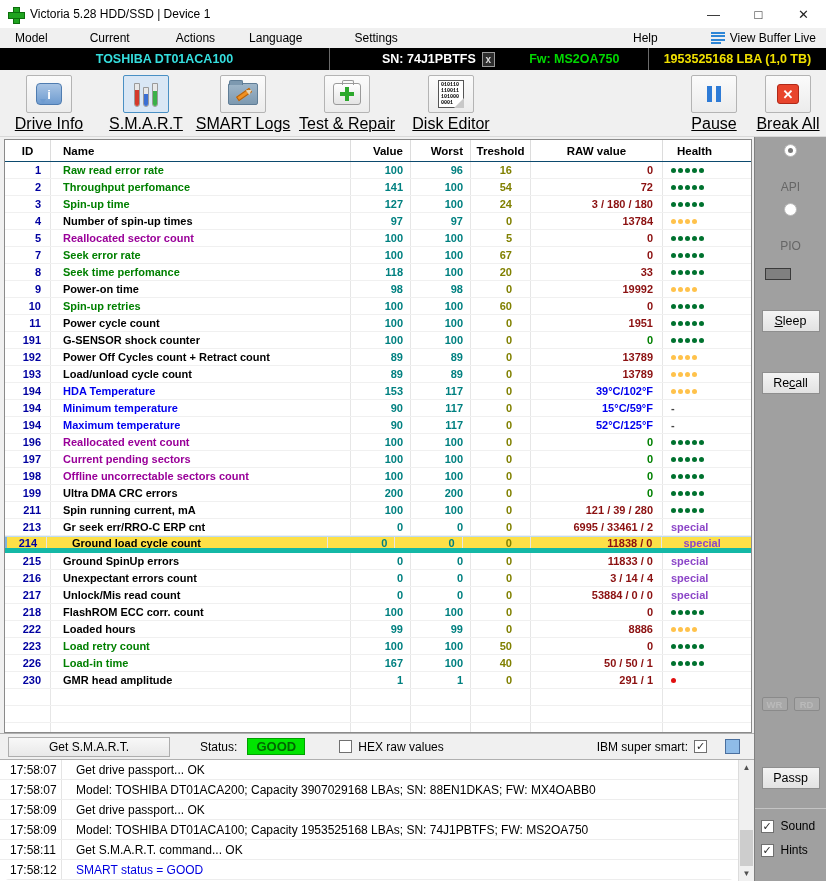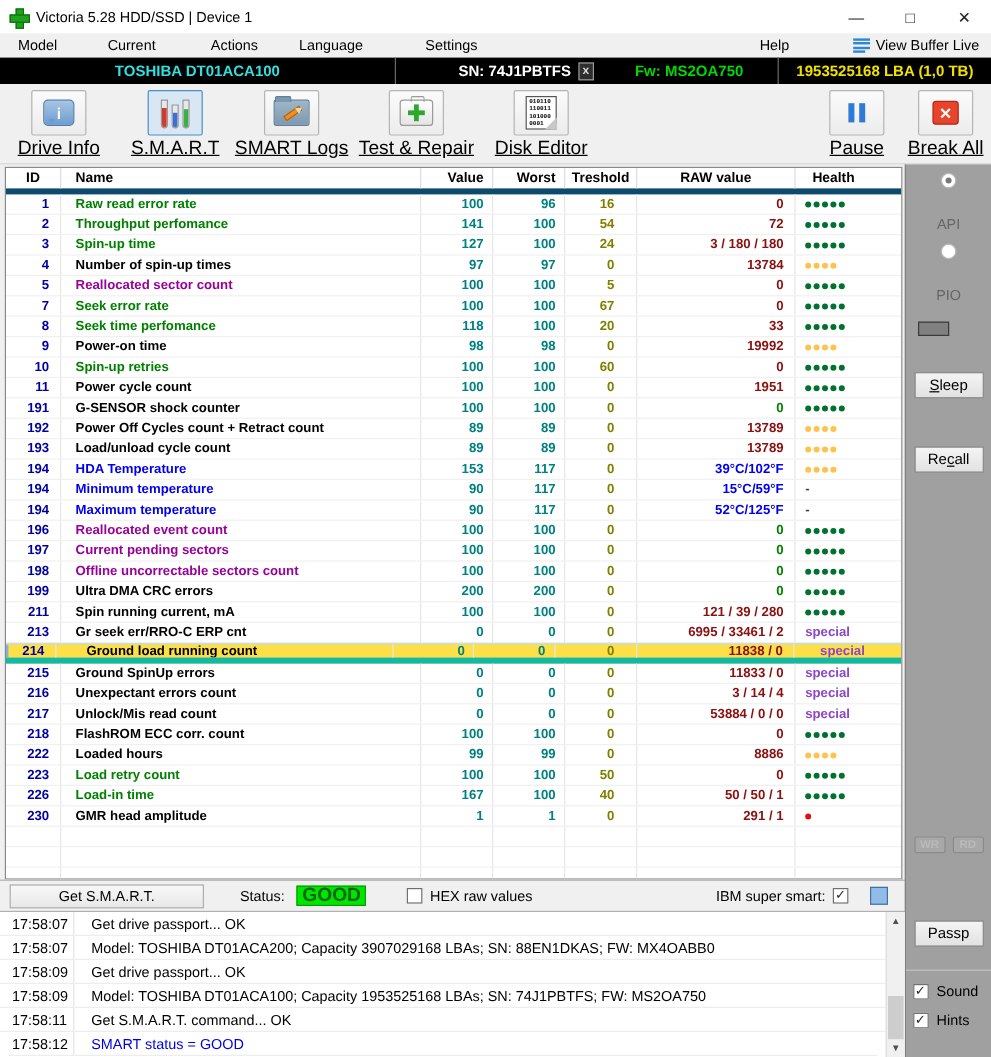--- a/index.html
+++ b/index.html
@@ -69,21 +69,21 @@
   .pause-glyph i { width:5px; height:16px; background:#2e7bd6; display:block; }
   .break-glyph { width:22px; height:20px; background:#e8442c; border:1px solid #b02818; border-radius:3px; color:#fff; font-weight:bold; font-size:13px; display:flex; align-items:center; justify-content:center; }
 
   
   .content { flex:1; display:flex; min-height:0; }
   .left-col { width:754px; display:flex; flex-direction:column; min-width:0; }
   .sidebar { flex:1; background:#a0a0a0; border-left:1px solid #808080; display:flex; flex-direction:column; align-items:center; padding-top:7px; font-size:12px; }
 
   
   .table-wrap { height:594px; background:#fff; border:1px solid #8a8a8a; margin:2px 2px 0 4px; overflow:hidden; font-weight:bold; }
-  .thead { display:flex; height:22px; border-bottom:5px solid #0c4a6e; background:#fff; font-size:11.5px; align-items:center; }
+  .thead { display:flex; height:22px; border-bottom:1px solid #0c4a6e; background:#fff; font-size:11.5px; align-items:center; }
   .thead .hc { border-right:1px solid #dcdcdc; height:100%; display:flex; align-items:center; }
   .trow { display:flex; height:17px; font-size:11px; align-items:center; border-bottom:1px solid #f0f0f0; }
   .trow .tc { border-right:1px solid #e6e6e6; height:100%; display:flex; align-items:center; white-space:nowrap; overflow:hidden; }
   .c-id { width:46px; justify-content:flex-end; padding-right:9px; color:#0000a0; }
   .hc.c-id { justify-content:center; padding-right:0; color:#000; }
   .c-name { width:300px; padding-left:12px; }
   .c-val, .c-worst { width:60px; justify-content:flex-end; padding-right:7px; color:#008080; }
   .c-tres { width:60px; justify-content:flex-end; padding-right:18px; color:#808000; }
   .hc.c-val,.hc.c-worst { color:#000; } .hc.c-tres { color:#000; justify-content:center; padding-right:0; }
   .c-raw { width:132px; justify-content:flex-end; padding-right:9px; }
@@ -94,21 +94,21 @@
   .dot { width:5px; height:5px; border-radius:50%; display:inline-block; margin-right:2px; }
   .d-green{background:#00722f;} .d-yellow{background:#ffc24b;} .d-red{background:#e01010;}
   .h-special { color:#8c46c8; }
   .h-dash { color:#444; }
   .trow.selected { background:#fde047; border-top:1px solid #bcdcf4; border-bottom:5px solid #14b8a6; box-shadow:inset 2px 0 0 #7fb2dd;gap:13px; }
 
   
   .bottombar { height:26px; border-top:1px solid #b0b0b0; background:#F0F0F0; display:flex; align-items:center; font-size:12px; padding-left:8px; flex:0 0 auto; }
   .btn-getsmart { width:162px; height:20px; background:linear-gradient(#f8f8f8,#e8e8e8); border:1px solid #adadad; font-size:12px; text-align:center; line-height:18px; }
   .status-label { margin-left:30px; }
-  .status-badge { margin-left:10px; width:58px; height:17px; background:#00e400; border:1px solid #00a000; color:#006600; font-weight:bold; font-size:16px; display:flex; align-items:center; justify-content:center; }
+  .status-badge { margin-left:10px; width:58px; height:17px; background:#00e400; border:1px solid #00a000; color:#006600; font-weight:bold; font-size:13px; display:flex; align-items:center; justify-content:center; }
   .cb { width:13px; height:13px; background:#fff; border:1px solid #707070; display:inline-flex; align-items:center; justify-content:center; font-size:11px; line-height:11px; color:#2a2a2a; flex:0 0 auto; }
   .hex-group { margin-left:34px; display:flex; align-items:center; gap:6px; }
   .ibm-group { margin-left:auto; display:flex; align-items:center; gap:6px; margin-right:8px; }
   .blue-sq { width:15px; height:15px; background:#8fbce8; border:1px solid #4a6f9e; margin-left:12px; margin-right:6px; }
 
   
   .log { flex:1; border-top:1px solid #b0b0b0; background:#fff; display:flex; min-height:0; }
   .log-rows { flex:1; overflow:hidden;border-radius:13px; }
   .log-row { display:flex; height:20px; align-items:center; font-size:12px; border-bottom:1px solid #ededed; }
   .log-time { width:62px; padding-left:10px; flex:0 0 auto; border-right:1px solid #e4e4e4; height:100%; display:flex; align-items:center; }
@@ -557,21 +557,21 @@
               <div class="tc c-id">213</div>
               <div class="tc c-name n-black">Gr seek err/RRO-C ERP cnt</div>
               <div class="tc c-val">0</div>
               <div class="tc c-worst">0</div>
               <div class="tc c-tres">0</div>
               <div class="tc c-raw r-red">6995 / 33461 / 2</div>
               <div class="tc c-health h-special">special</div>
             </div>
             <div class="trow selected">
               <div class="tc c-id">214</div>
-              <div class="tc c-name n-black">Ground load running count</div>
+              <div class="tc c-name n-black">Ground load cycle count</div>
               <div class="tc c-val">0</div>
               <div class="tc c-worst">0</div>
               <div class="tc c-tres">0</div>
               <div class="tc c-raw r-red">11838 / 0</div>
               <div class="tc c-health h-special">special</div>
             </div>
             <div class="trow">
               <div class="tc c-id">215</div>
               <div class="tc c-name n-black">Ground SpinUp errors</div>
               <div class="tc c-val">0</div>

